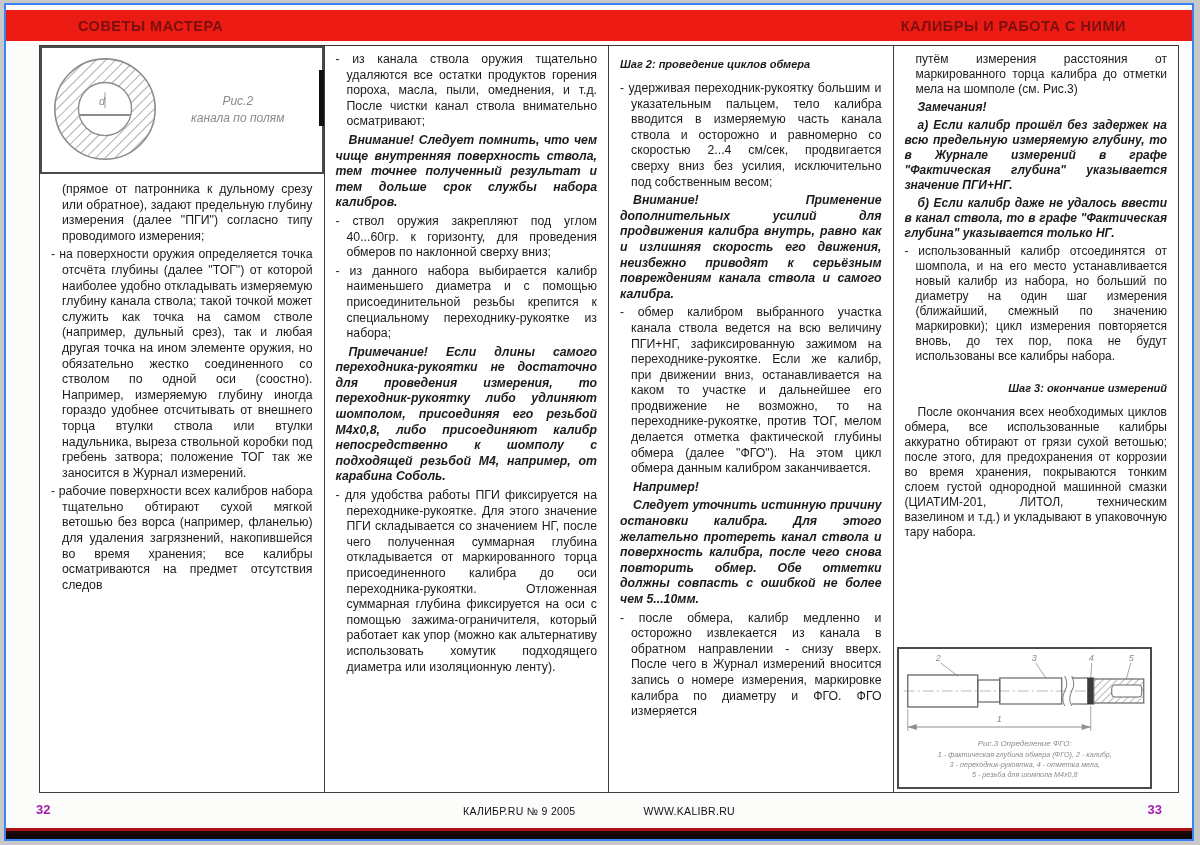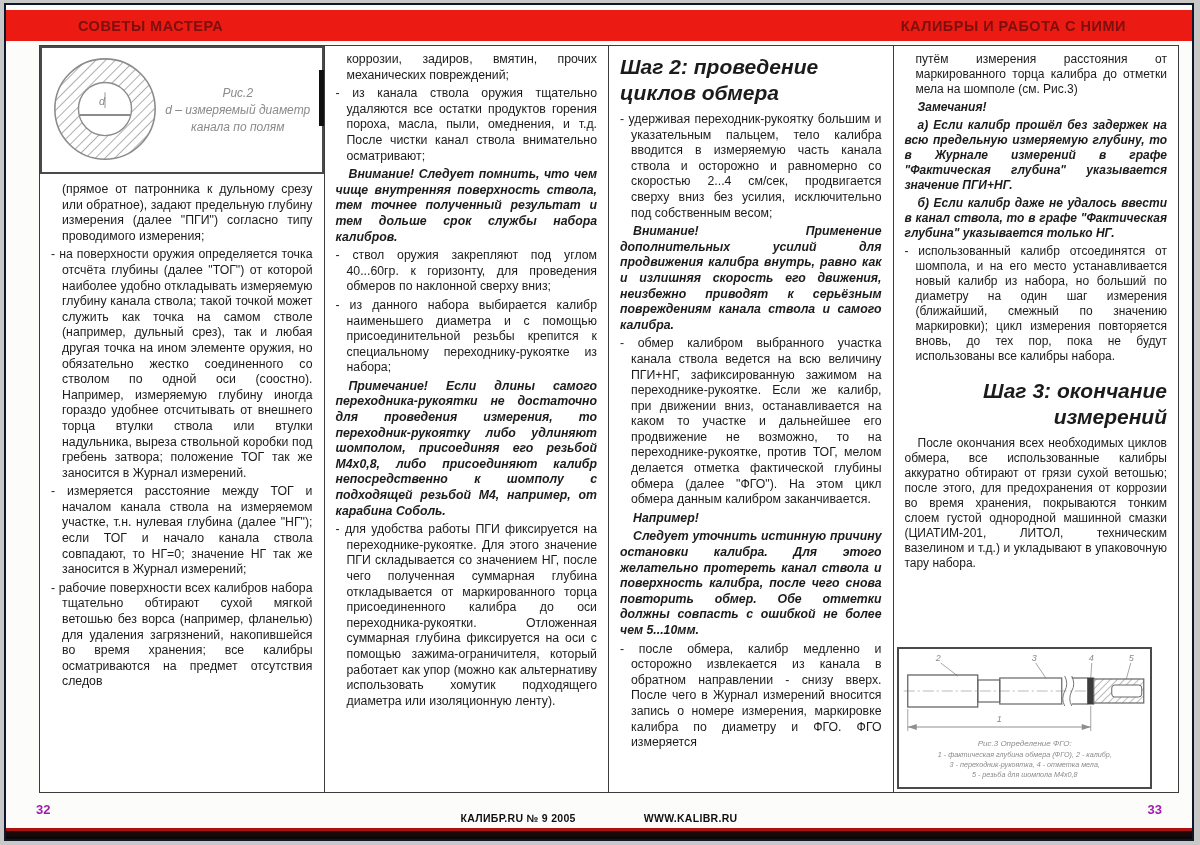--- a/index.html
+++ b/index.html
@@ -6,21 +6,21 @@
   body {
     background:#c8c8c8;
     font-family:"Liberation Sans", sans-serif;
   }
   .viewport {
     position:relative; width:1200px; height:845px;
     background:#c8c8c8; overflow:hidden;
   }
   .sheet {
     position:absolute; left:4px; top:3px; width:1190px; height:838px;
-    background:#fcfcfb; border:2px solid #0f172a; box-sizing:border-box;
+    background:#fcfcfb; border:2px solid #3b82f6; box-sizing:border-box;
   }
   
   .header-bar {
     position:absolute; left:0; top:5px; width:100%; height:31px;
     background:#eb1a12;
     display:flex; align-items:center; justify-content:space-between;
     padding:0 66px 0 72px; box-sizing:border-box;
   }
   .header-bar .htxt {
     font-weight:bold; font-size:14.5px; color:#7d100e; letter-spacing:.5px;
@@ -39,21 +39,21 @@
     text-align:justify;
   }
   .col:last-child { border-right:none; }
   .col.tight { font-size:12px; line-height:15px; }
   .col p { margin:0 0 3px 0; }
   .item { padding-left:11px; text-indent:-11px; }
   .cont { padding-left:11px; }
   .note { font-weight:bold; font-style:italic; text-indent:13px; }
   .plain-indent { text-indent:13px; }
   .step-heading {
-    font-weight:bold; font-style:italic; font-size:21px; line-height:26px;
+    font-weight:bold; font-style:italic; font-size:11px; line-height:21px;
     text-align:left; margin:2px 0 6px 0;
   }
   .step-heading.second { margin-top:14px;text-align:right; }
   
   .fig2 {
     margin:-6px -11px 8px -11px; height:128px;
     border:2px solid #4a4a4a; box-sizing:border-box; background:#fff;
     display:flex; align-items:center; position:relative; padding:2px 4px;
   }
   .fig2-caption {
@@ -71,21 +71,21 @@
   }
   .fig3 svg { display:block; width:100%; height:100%; }
   
   .footer { position:absolute; left:0; right:0; bottom:13px; height:28px; }
   .pnum { position:absolute; top:4px; font-weight:bold; font-size:13px; color:#a21caf; }
   .pnum.left  { left:30px; }
   .pnum.right { right:30px; }
   .footer-center {
     position:absolute; left:0; right:0; top:7px;
     display:flex; justify-content:center; gap:68px;
-    font-weight:bold; font-size:10.5px; color:#111; letter-spacing:.3px;margin-top:7px;
+    font-weight:normal; font-size:10.5px; color:#111; letter-spacing:.3px;
   }
   .bottom-bar {
     position:absolute; left:0; right:0; bottom:0; height:11px;
     background:linear-gradient(to bottom,#a81210 0,#a81210 3px,#1d0c0c 3px,#0d0505 100%);
   }
   .figtext { fill:#8a8a8a; font-style:italic; font-family:"Liberation Sans",sans-serif; }
 </style>
 </head>
 <body>
 
@@ -109,33 +109,30 @@
               </pattern>
             </defs>
             <circle cx="60" cy="59" r="51" fill="url(#hatchA)" stroke="#8b8b8b" stroke-width="1.6"></circle>
             <circle cx="60" cy="59" r="27" fill="#ffffff" stroke="#8b8b8b" stroke-width="1.4"></circle>
             <line x1="34" y1="65" x2="86" y2="65" stroke="#8b8b8b" stroke-width="2"></line>
             <line x1="60" y1="42" x2="60" y2="58" stroke="#8b8b8b" stroke-width="0.9"></line>
             <text x="54" y="55" font-size="11" class="figtext">d</text>
           </svg>
           <div class="fig2-caption">
             <span>Рис.2</span>
-            <span>d – измеряемый диаметр</span>
             <span>канала по полям</span>
           </div>
           <div class="fig2-artifact"></div>
         </div>
         <p class="cont">(прямое от патронника к дульному срезу или обратное), задают предельную глубину измерения (далее "ПГИ") согласно типу проводимого измерения;</p>
         <p class="item">- на поверхности оружия определяется точка отсчёта глубины (далее "ТОГ") от которой наиболее удобно откладывать измеряемую глубину канала ствола; такой точкой может служить как точка на самом стволе (например, дульный срез), так и любая другая точка на ином элементе оружия, но обязательно жестко соединенного со стволом по одной оси (соостно). Например, измеряемую глубину иногда гораздо удобнее отсчитывать от внешнего торца втулки ствола или втулки надульника, выреза ствольной коробки под гребень затвора; положение ТОГ так же заносится в Журнал измерений.</p>
-        <p class="item">- измеряется расстояние между ТОГ и началом канала ствола на измеряемом участке, т.н. нулевая глубина (далее "НГ"); если ТОГ и начало канала ствола совпадают, то НГ=0; значение НГ так же заносится в Журнал измерений;</p>
         <p class="item">- рабочие поверхности всех калибров набора тщательно обтирают сухой мягкой ветошью без ворса (например, фланелью) для удаления загрязнений, накопившейся во время хранения; все калибры осматриваются на предмет отсутствия следов</p>
       </div>
 
       <div class="col">
-        <p class="cont">коррозии, задиров, вмятин, прочих механических повреждений;</p>
         <p class="item">- из канала ствола оружия тщательно удаляются все остатки продуктов горения пороха, масла, пыли, омеднения, и т.д. После чистки канал ствола внимательно осматривают;</p>
         <p class="note">Внимание! Следует помнить, что чем чище внутренняя поверхность ствола, тем точнее полученный результат и тем дольше срок службы набора калибров.</p>
         <p class="item">- ствол оружия закрепляют под углом 40...60гр. к горизонту, для проведения обмеров по наклонной сверху вниз;</p>
         <p class="item">- из данного набора выбирается калибр наименьшего диаметра и с помощью присоединительной резьбы крепится к специальному переходнику-рукоятке из набора;</p>
         <p class="note">Примечание! Если длины самого переходника-рукоятки не достаточно для проведения измерения, то переходник-рукоятку либо удлиняют шомполом, присоединяя его резьбой М4х0,8, либо присоединяют калибр непосредственно к шомполу с подходящей резьбой М4, например, от карабина Соболь.</p>
         <p class="item">- для удобства работы ПГИ фиксируется на переходнике-рукоятке. Для этого значение ПГИ складывается со значением НГ, после чего полученная суммарная глубина откладывается от маркированного торца присоединенного калибра до оси переходника-рукоятки. Отложенная суммарная глубина фиксируется на оси с помощью зажима-ограничителя, который работает как упор (можно как альтернативу использовать хомутик подходящего диаметра или изоляционную ленту).</p>
       </div>
 
       <div class="col">
         <div class="step-heading">Шаг 2: проведение циклов обмера</div>

